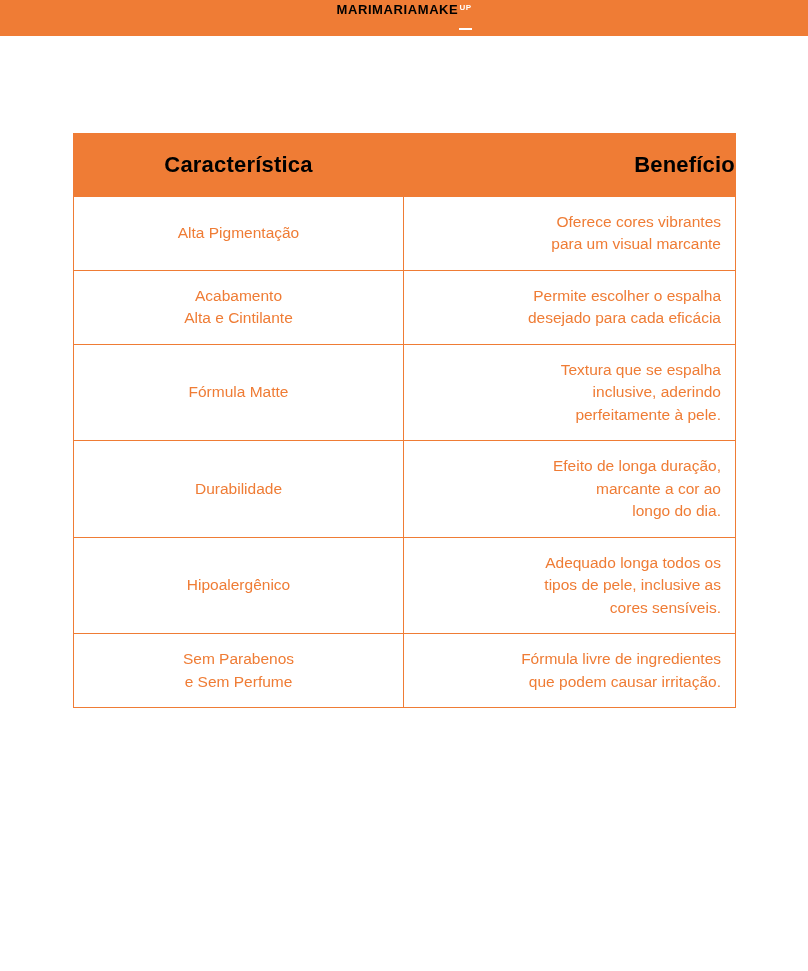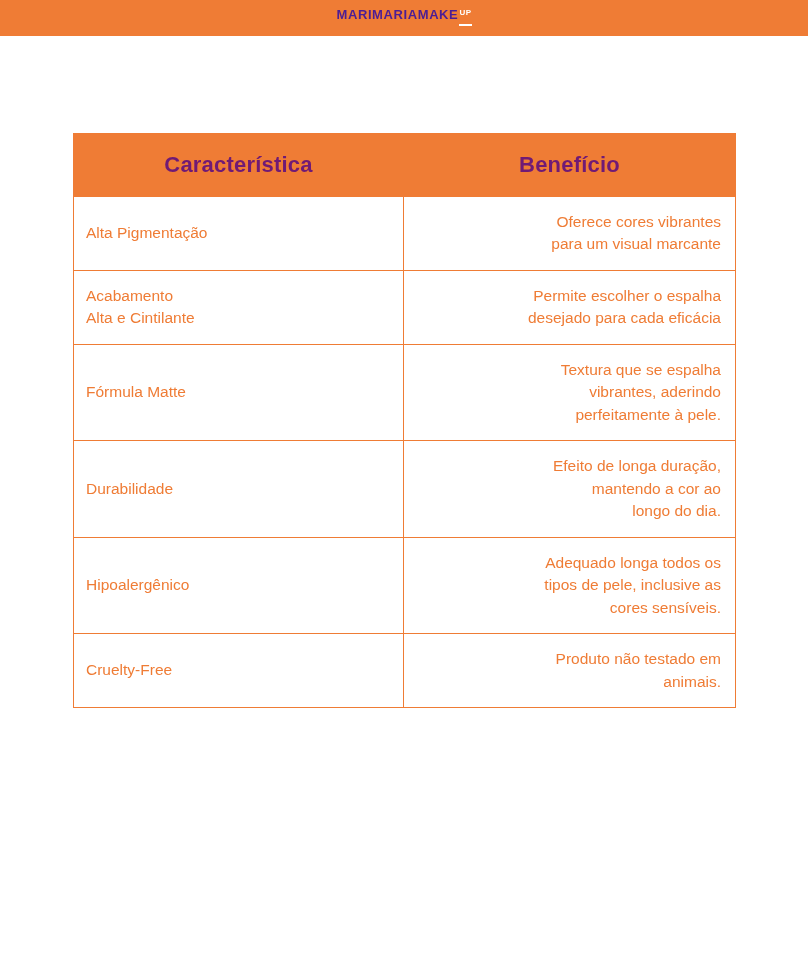--- a/index.html
+++ b/index.html
@@ -33,74 +33,75 @@
   }
   .brand-logo {
     display: flex;
     align-items: baseline;
     color: #ffffff;
   }
   .brand-main {
     font-size: 13px;
     font-weight: bold;
     letter-spacing: 0.6px;
-    color: #4c1d95;
+    color: #000000;
     font-family: "Liberation Sans", sans-serif;
   }
   .brand-sup {
     font-size: 8px;
     font-weight: bold;
     letter-spacing: 0.5px;
     color: #ffffff;
     margin-left: 1px;
     position: relative;
     top: -4px;
     border-bottom: 2px solid #ffffff;
-    padding-bottom: 7px;
+    padding-bottom: 16px;
   }
   
   .table-wrap {
     position: absolute;
     left: 73px;
     top: 133px;
     width: 662px;
   }
   table.feature-table {
     border-collapse: collapse;
     width: 662px;
     table-layout: fixed;
   }
   table.feature-table col.col-feature { width: 330px; }
   table.feature-table col.col-benefit { width: 332px; }
 
   .feature-table thead th {
     background: #ef7c35;
-    color: #701a75;
+    color: #000000;
     font-size: 22px;
     font-weight: bold;
     letter-spacing: 0.2px;
     height: 62px;
     padding: 0;
     text-align: center;
     vertical-align: middle;
     border: 1px solid #ef7c35;
   }
   .feature-table thead th.th-benefit {
     border-left: 1px solid #ffffff;
+    text-align: right;
   }
   .feature-table tbody td {
     border: 1px solid #ef7c35;
     color: #ef7c35;
     font-size: 15.5px;
     line-height: 1.45;
     vertical-align: middle;
     background: #ffffff;
   }
   .feature-table tbody td.cell-feature {
-    text-align: left;
+    text-align: center;
     padding: 14px 12px;
   }
   .feature-table tbody td.cell-benefit {
     text-align: right;
     padding: 14px 14px 14px 34px;
   }
   .cell-line {
     display: block;
     white-space: pre;
   }
@@ -148,50 +149,51 @@
               <span class="cell-line">Permite escolher o espalha</span>
               <span class="cell-line">desejado para cada eficácia</span>
             </td>
           </tr>
           <tr>
             <td class="cell-feature">
               <span class="cell-line">Fórmula Matte</span>
             </td>
             <td class="cell-benefit">
               <span class="cell-line">Textura que se espalha</span>
-              <span class="cell-line">vibrantes, aderindo</span>
+              <span class="cell-line">inclusive, aderindo</span>
               <span class="cell-line">perfeitamente à pele.</span>
             </td>
           </tr>
           <tr>
             <td class="cell-feature">
               <span class="cell-line">Durabilidade</span>
             </td>
             <td class="cell-benefit">
               <span class="cell-line">Efeito de longa duração,</span>
-              <span class="cell-line">mantendo a cor ao</span>
+              <span class="cell-line">marcante a cor ao</span>
               <span class="cell-line">longo do dia.</span>
             </td>
           </tr>
           <tr>
             <td class="cell-feature">
               <span class="cell-line">Hipoalergênico</span>
             </td>
             <td class="cell-benefit">
               <span class="cell-line">Adequado longa todos os</span>
               <span class="cell-line">tipos de pele, inclusive as</span>
               <span class="cell-line">cores sensíveis.</span>
             </td>
           </tr>
           <tr>
             <td class="cell-feature">
-              <span class="cell-line">Cruelty-Free</span>
+              <span class="cell-line">Sem Parabenos</span>
+              <span class="cell-line">e Sem Perfume</span>
             </td>
             <td class="cell-benefit">
-              <span class="cell-line">Produto não testado em</span>
-              <span class="cell-line">animais.</span>
+              <span class="cell-line">Fórmula livre de ingredientes</span>
+              <span class="cell-line">que podem causar irritação.</span>
             </td>
           </tr>
         </tbody>
     </table>
   </div>
 
 </div>
 
 </body></html>

